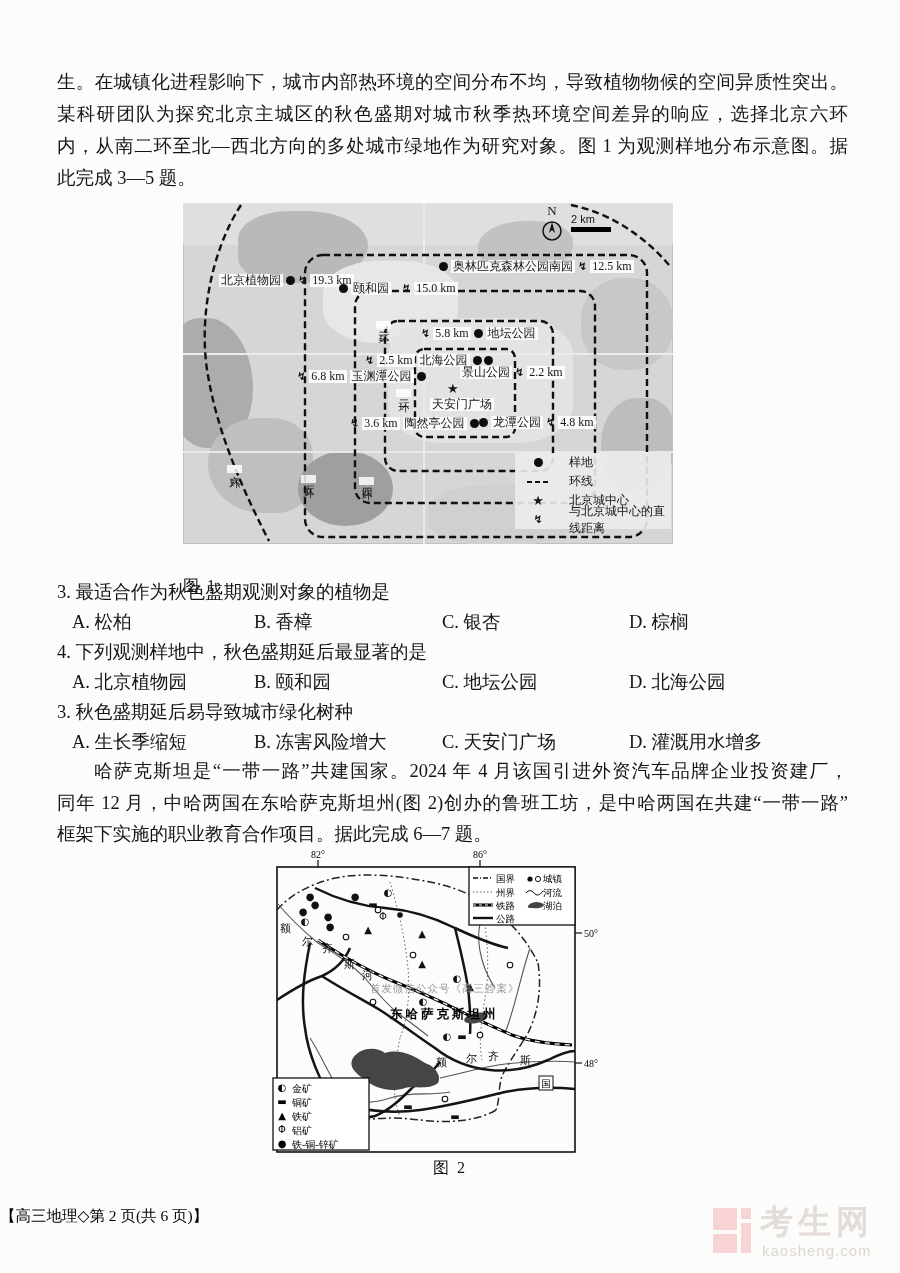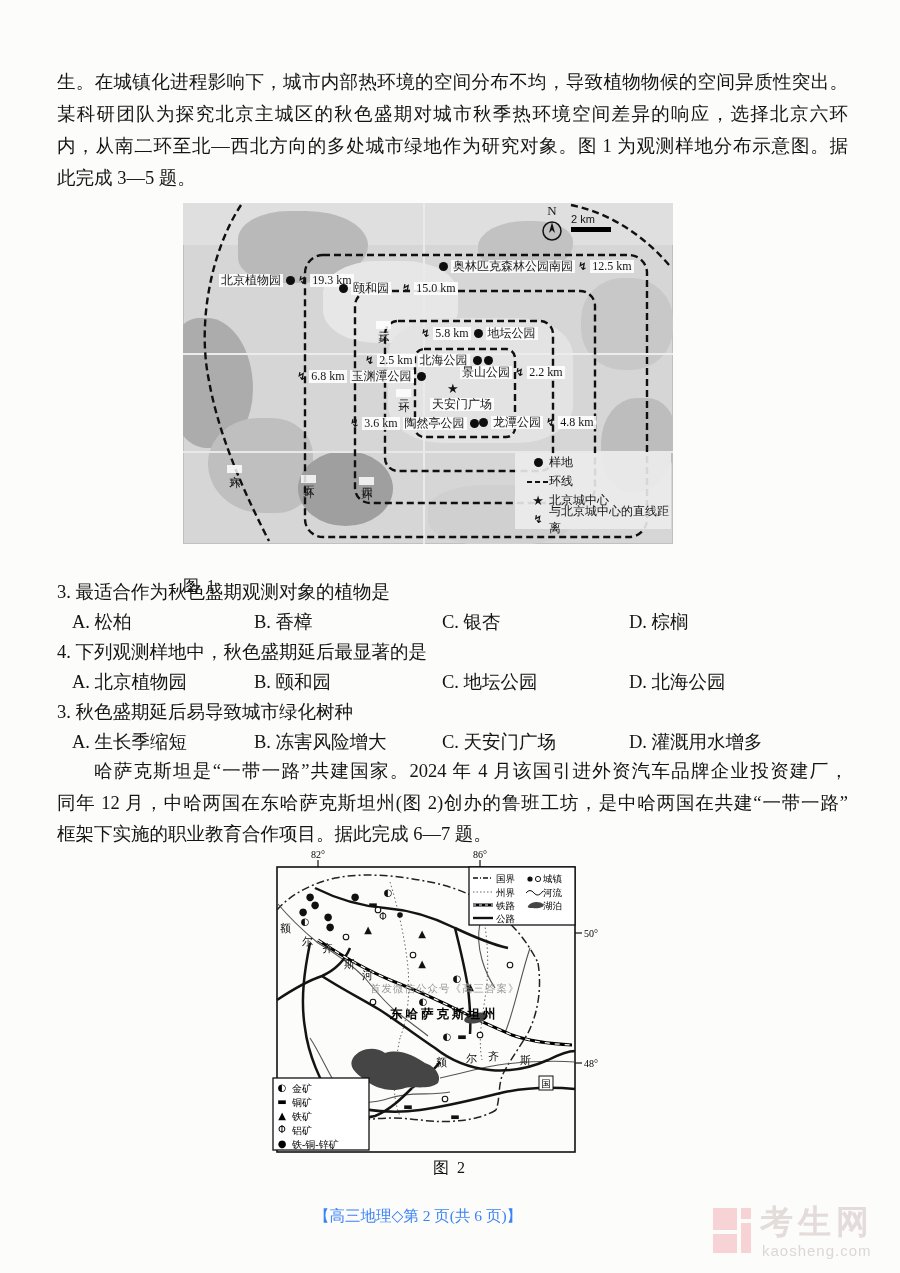--- a/index.html
+++ b/index.html
@@ -21,32 +21,32 @@
   .map1{position:absolute;left:183px;top:203px;width:490px;height:341px;background:#d6d6d6;overflow:hidden;box-shadow:0 0 0 1px #c0c0c0 inset;}
   .blob{position:absolute;}
   .map1 svg.rings{position:absolute;left:0;top:0;}
   .pt{position:absolute;display:flex;align-items:center;gap:3px;font-size:12px;line-height:13px;white-space:nowrap;}
   .halo{background:rgba(255,255,255,.88);padding:0 2px;}
   .dotc{width:9px;height:9px;border-radius:50%;background:#0d0d0d;flex:0 0 auto;}
   .bolt{font-family:"DejaVu Sans",sans-serif;font-size:11px;font-weight:bold;line-height:11px;}
   .starg{font-family:"DejaVu Sans",sans-serif;font-size:13px;line-height:13px;}
   .ringlbl{position:absolute;writing-mode:vertical-rl;font-size:11px;letter-spacing:2px;background:rgba(255,255,255,.82);padding:2px 0;}
   .m1legend{position:absolute;left:332px;top:250px;width:156px;background:rgba(236,236,236,.9);font-size:12px;}
-  .lrow{display:flex;align-items:center;gap:0;height:19px;padding-left:12px;}
+  .lrow{display:flex;align-items:center;gap:20px;height:19px;padding-left:12px;}
   .licon{width:22px;display:flex;justify-content:center;align-items:center;flex:0 0 auto;}
   .compass{position:absolute;left:346px;top:0;width:46px;text-align:center;font-size:13px;}
   .scalebar{position:absolute;left:388px;top:10px;font-size:11px;font-family:"Liberation Sans",sans-serif;}
   .scalebar .bar{width:40px;height:5px;background:#000;margin-top:2px;}
   .figcap{position:absolute;font-size:16px;letter-spacing:2px;}
   
   .map2{position:absolute;left:250px;top:848px;width:400px;height:312px;}
   .map2 text{font-family:"Liberation Serif","DejaVu Serif",serif;}
   .map2 text.sym{font-family:"DejaVu Sans",sans-serif;}
   
-  .footer{position:absolute;left:0;top:1206px;width:836px;text-align:center;font-size:15.5px;color:#3b82f6;}
+  .footer{position:absolute;left:0;top:1206px;width:836px;font-size:15.5px;color:#000000;}
   .wm{position:absolute;left:708px;top:1200px;width:190px;height:70px;}
   .wm-block{position:absolute;background:#f7d3d6;}
   .wm-name{position:absolute;left:52px;top:0;font-size:33px;letter-spacing:5px;color:#e3dcda;font-weight:bold;font-family:Liberation Serif, serif;}
   .wm-url{position:absolute;left:54px;top:42px;font-size:15px;color:#ddd7d4;font-family:"Liberation Sans",sans-serif;letter-spacing:1px;}
 </style>
 </head>
 <body>
 
 <div class="textblock" style="top:66px">
   <div class="tline j">生。在城镇化进程影响下，城市内部热环境的空间分布不均，导致植物物候的空间异质性突出。</div>

